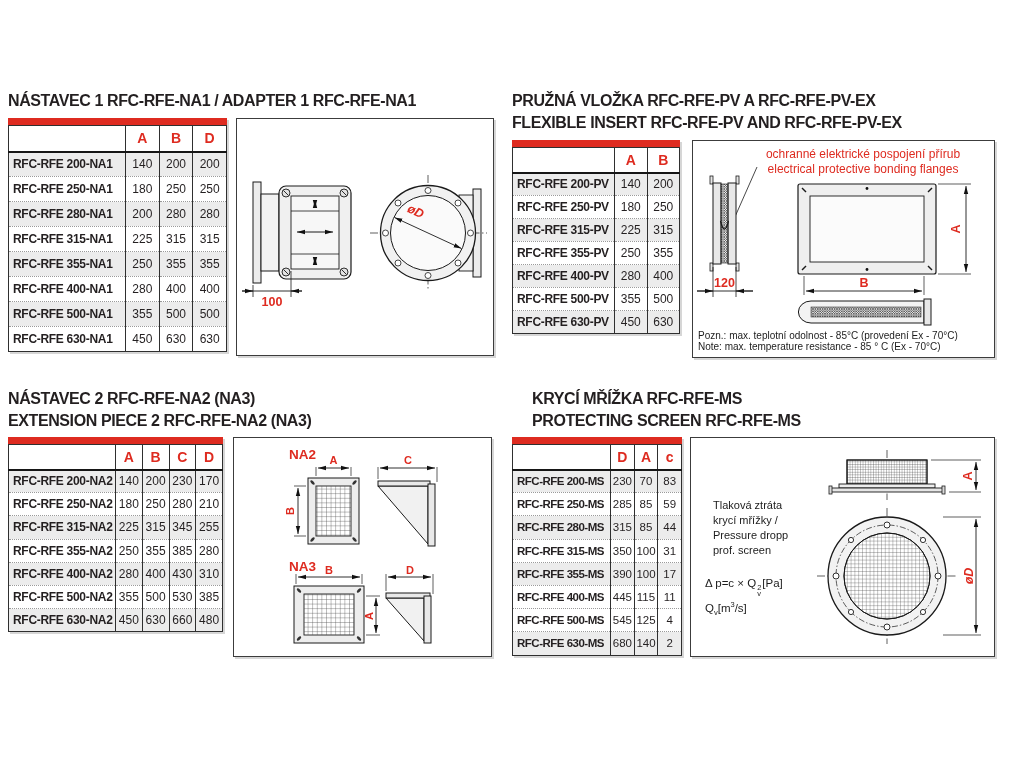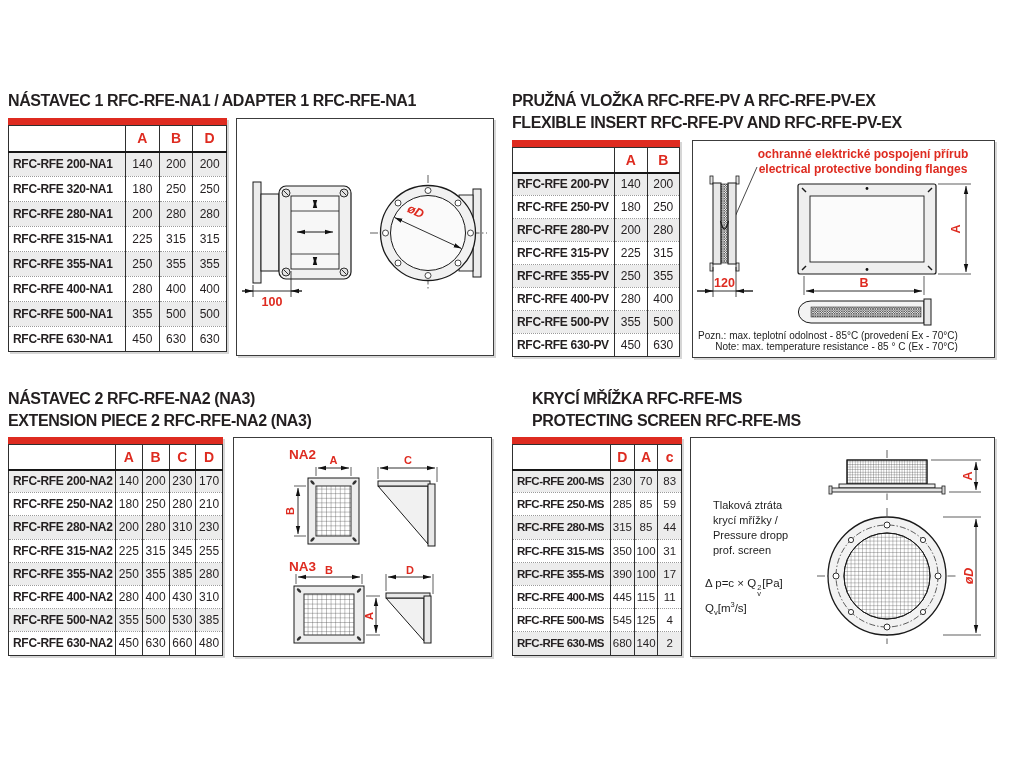--- a/index.html
+++ b/index.html
@@ -33,23 +33,23 @@
   .q-br col.c-name { width:98px; }
   .q-br td.name { font-size:11.5px; letter-spacing:-0.5px; }
   .q-br td.val { font-size:11.5px; }
   .t-ms tbody tr:nth-child(7) { background:#fff;padding-left:24px; }
   .t-ms tbody tr:nth-child(8) { background:#ececec; }
 
   .dbox { position:absolute; border:1px solid #3c3c3c; background:#fff;
           box-shadow:2px 2px 0 rgba(0,0,0,0.16); }
   .dbox svg { position:absolute; left:0; top:0; }
 
-  .callout { position:absolute; color:#de2b20; font-weight:700; font-size:12px;
+  .callout { position:absolute; color:#de2b20; font-weight:400; font-size:12px;
              line-height:15px; text-align:center; }
-  .notes { position:absolute; font-size:10px; line-height:10.5px; color:#1c1c1c;text-align:right; }
+  .notes { position:absolute; font-size:10px; line-height:10.5px; color:#1c1c1c; }
   .ms-text { position:absolute; font-size:11px; line-height:15px; color:#1c1c1c; }
   .formula { position:absolute; font-size:11.5px; line-height:15px; color:#1c1c1c; }
   .supsub { display:inline-flex; flex-direction:column; align-items:flex-start;
             vertical-align:-3px; margin:0 1px; }
   .supsub sup,.supsub sub { font-size:7.5px; line-height:6px; position:static; }
   sub.small,sup.small { font-size:7.5px; }
 
   svg text { font-family:"Liberation Sans", sans-serif; }
   .dim { fill:#de2b20; font-weight:700; font-size:12.5px; }
   .dim-s { fill:#de2b20; font-weight:700; font-size:11px; }
@@ -84,21 +84,21 @@
             </tr>
           </thead>
           <tbody>
             <tr>
               <td class="name">RFC-RFE 200-NA1</td>
               <td class="val">140</td>
               <td class="val">200</td>
               <td class="val">200</td>
             </tr>
             <tr>
-              <td class="name">RFC-RFE 320-NA1</td>
+              <td class="name">RFC-RFE 250-NA1</td>
               <td class="val">180</td>
               <td class="val">250</td>
               <td class="val">250</td>
             </tr>
             <tr>
               <td class="name">RFC-RFE 280-NA1</td>
               <td class="val">200</td>
               <td class="val">280</td>
               <td class="val">280</td>
             </tr>
@@ -225,25 +225,20 @@
               <td class="name">RFC-RFE 200-PV</td>
               <td class="val">140</td>
               <td class="val">200</td>
             </tr>
             <tr>
               <td class="name">RFC-RFE 250-PV</td>
               <td class="val">180</td>
               <td class="val">250</td>
             </tr>
             <tr>
-              <td class="name">RFC-RFE 280-PV</td>
-              <td class="val">200</td>
-              <td class="val">280</td>
-            </tr>
-            <tr>
               <td class="name">RFC-RFE 315-PV</td>
               <td class="val">225</td>
               <td class="val">315</td>
             </tr>
             <tr>
               <td class="name">RFC-RFE 355-PV</td>
               <td class="val">250</td>
               <td class="val">355</td>
             </tr>
             <tr>
@@ -364,27 +359,20 @@
               <td class="val">200</td>
               <td class="val">230</td>
               <td class="val">170</td>
             </tr>
             <tr>
               <td class="name">RFC-RFE 250-NA2</td>
               <td class="val">180</td>
               <td class="val">250</td>
               <td class="val">280</td>
               <td class="val">210</td>
-            </tr>
-            <tr>
-              <td class="name">RFC-RFE 280-NA2</td>
-              <td class="val">200</td>
-              <td class="val">280</td>
-              <td class="val">310</td>
-              <td class="val">230</td>
             </tr>
             <tr>
               <td class="name">RFC-RFE 315-NA2</td>
               <td class="val">225</td>
               <td class="val">315</td>
               <td class="val">345</td>
               <td class="val">255</td>
             </tr>
             <tr>
               <td class="name">RFC-RFE 355-NA2</td>

